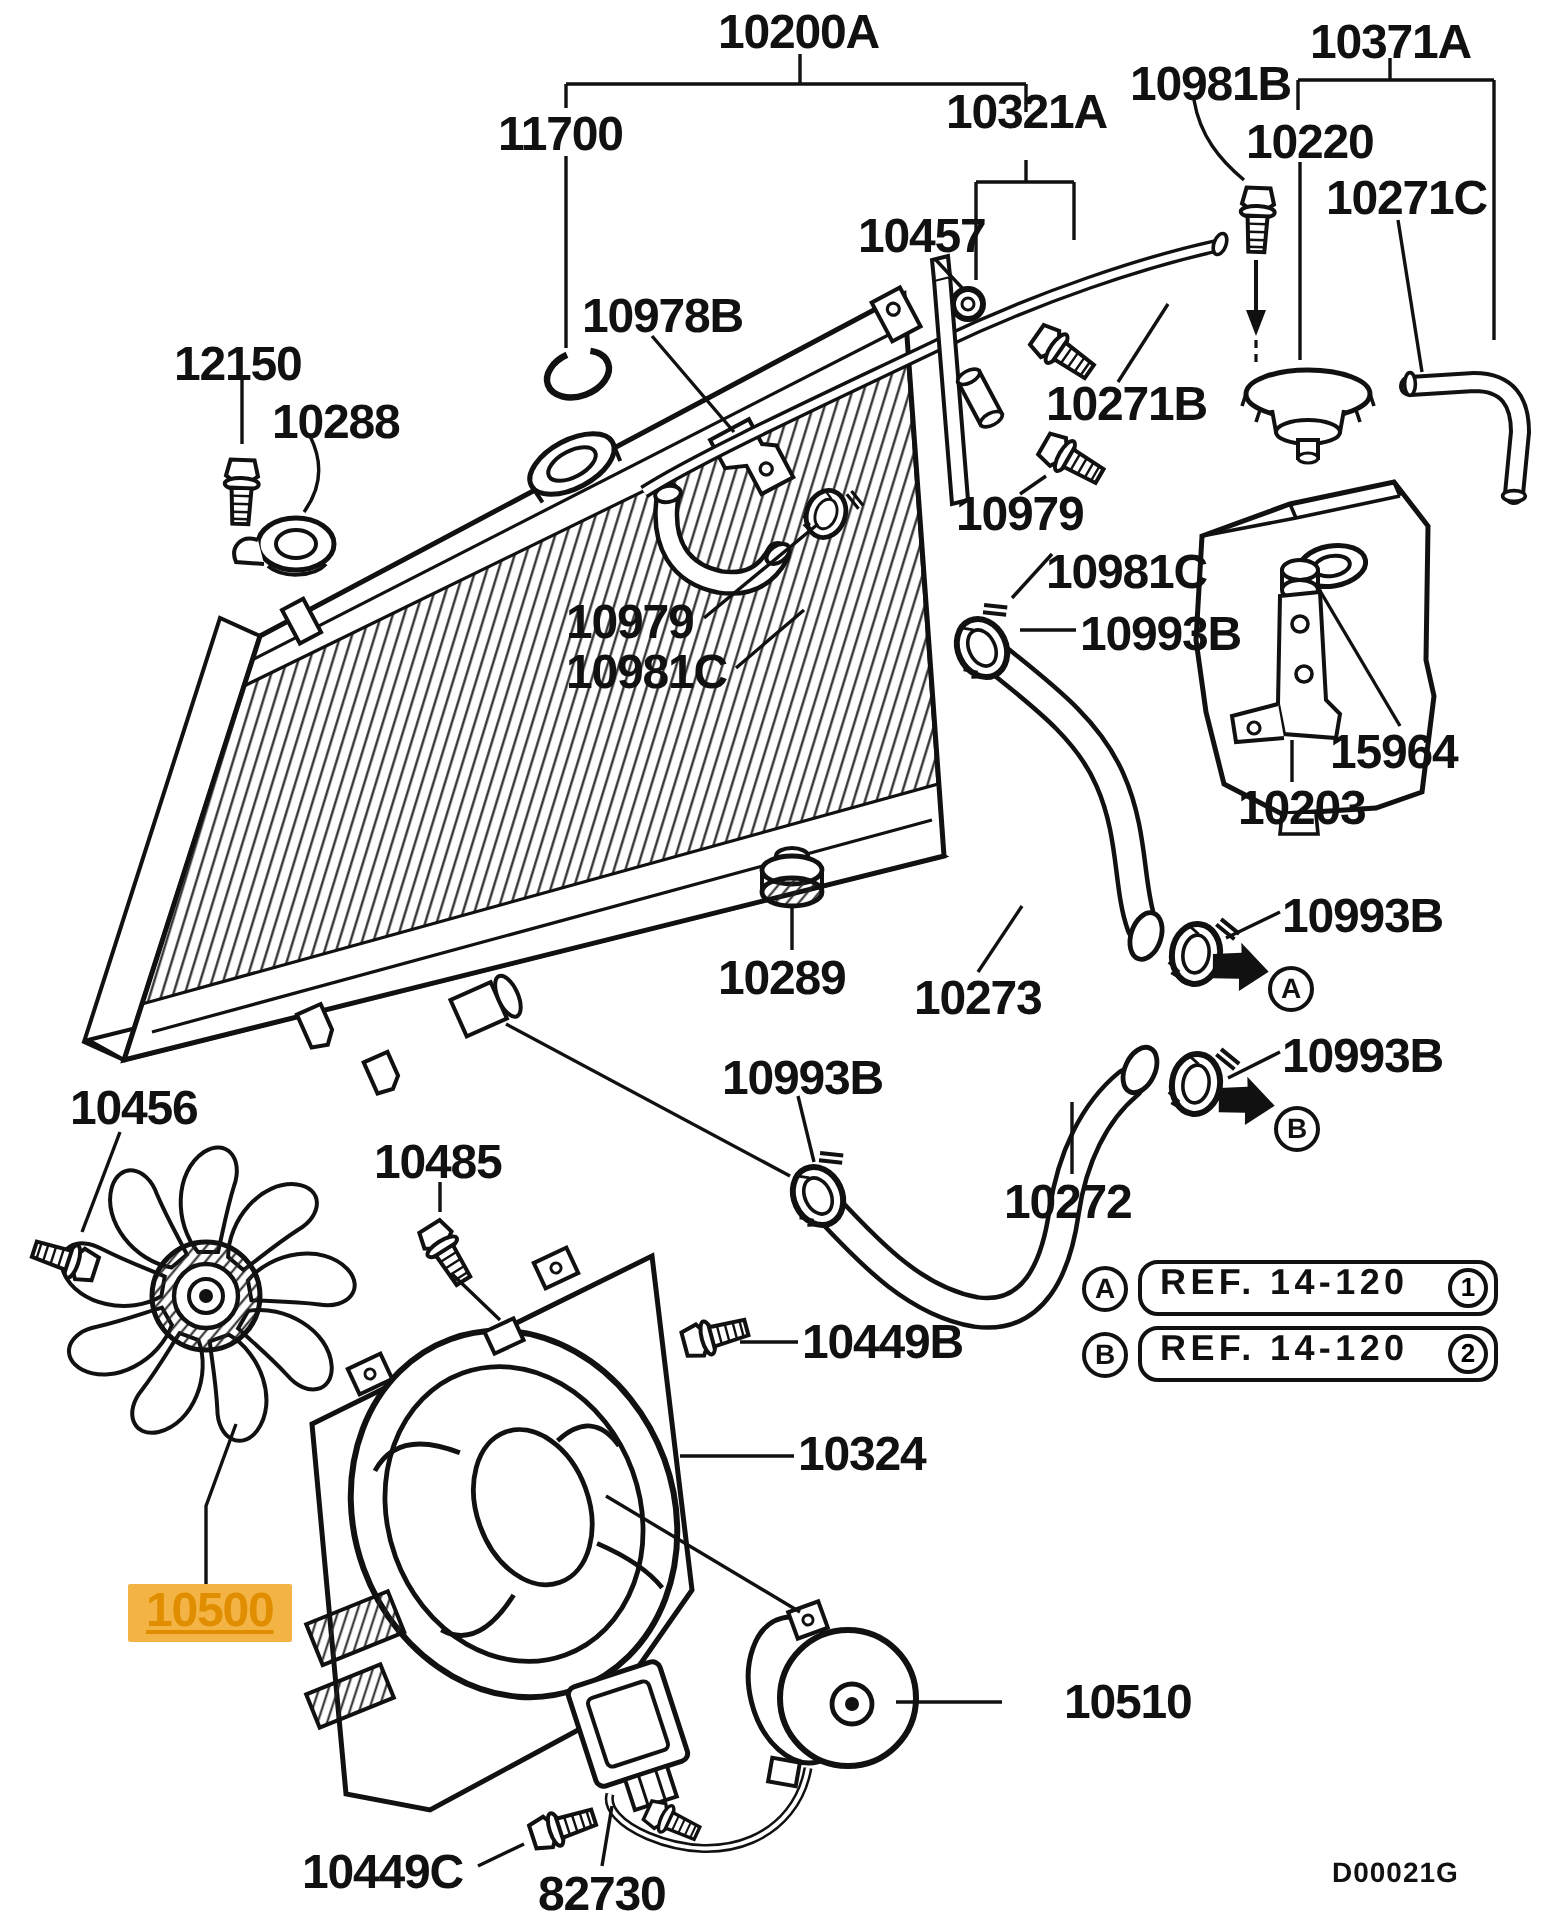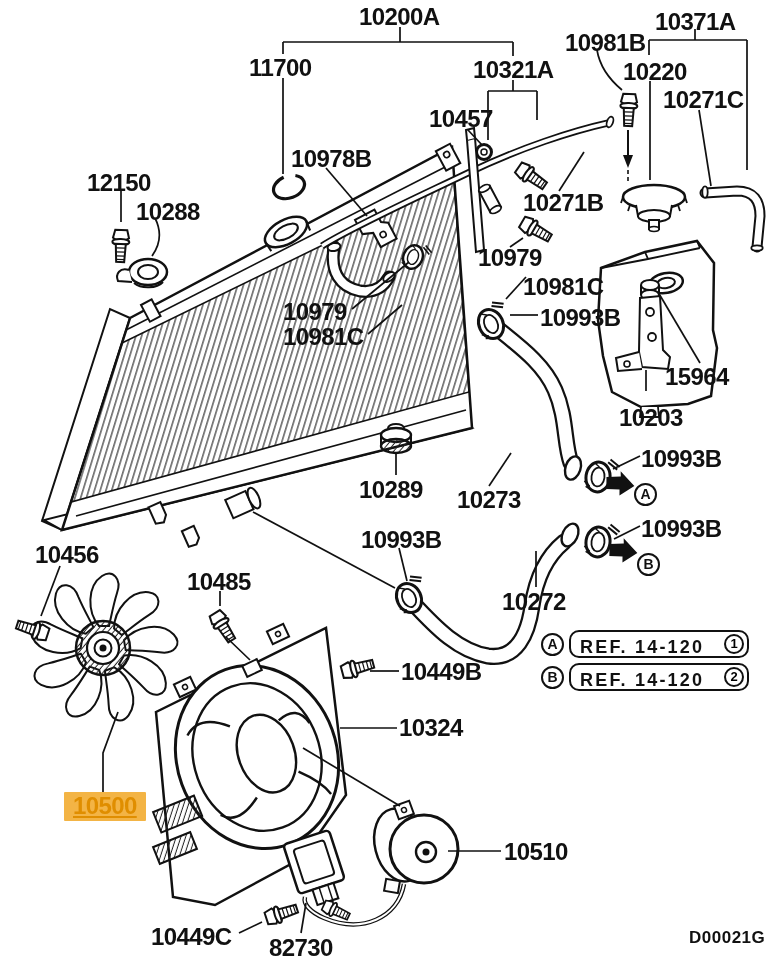--- a/index.html
+++ b/index.html
@@ -3,26 +3,26 @@
 <meta charset="utf-8">
 <style>
   html,body{margin:0;padding:0;background:#888;}
   .stage{position:relative;width:776px;height:960px;background:var(--paper,#ffffff);overflow:hidden;
          font-family:"Liberation Sans",sans-serif;}
   svg{position:absolute;left:0;top:0;}
   .lbl{position:absolute;font:bold 24px/1.05 "Liberation Sans",sans-serif;color:var(--line,#111);
        letter-spacing:-0.6px;white-space:nowrap;}
   .lbl.hl{background:var(--highlight-bg,#F5B94B);color:var(--highlight-text,#E08E00);
           padding:1px 9px 3px 9px;border-radius:1px;text-decoration:underline;}
-  .lbl.code{font-size:17px;letter-spacing:0.5px;margin-left:23px;}
+  .lbl.code{font-size:14px;letter-spacing:0.5px;}
   .marker{position:absolute;width:23px;height:23px;border:2.6px solid var(--line,#111);border-radius:50%;
           box-sizing:border-box;text-align:center;font:bold 14px/18px "Liberation Sans",sans-serif;
           color:var(--line,#111);background:#fff;}
   .legendbox{position:absolute;height:28px;border:2.6px solid var(--line,#111);border-radius:10px;
-             box-sizing:border-box;background:#fff;display:flex;align-items:flex-end;padding:0 26px 0 9px;}
+             box-sizing:border-box;background:#fff;display:flex;align-items:flex-start;padding:0 26px 0 9px;}
   .legendbox .reftext{font:bold 18px/1 "Liberation Sans",sans-serif;letter-spacing:2.2px;color:var(--line,#111);}
   .legendbox .num{position:absolute;right:3px;top:1.5px;width:20px;height:20px;border:2.2px solid var(--line,#111);
                   border-radius:50%;box-sizing:border-box;text-align:center;
                   font:bold 13px/16px "Liberation Sans",sans-serif;}
 </style>
 </head>
 <body>
 
 <div class="stage">
 
@@ -339,49 +339,49 @@
       <path d="M301,933 L306,903"></path>
       <path d="M303,748 L400,806"></path>
     </g>
 
     <path d="M0,3 L14,0 L13,-5 L29,7 L16,19 L15,13 L2,15 Z" transform="translate(607,474) rotate(10)" fill="#111"></path>
     <path d="M0,3 L14,0 L13,-5 L29,7 L16,19 L15,13 L2,15 Z" transform="translate(610,541) rotate(10)" fill="#111"></path>
   </svg>
 
   <div class="lbl" style="left:359px;top:4px">10200A</div>
   <div class="lbl" style="left:249px;top:55px">11700</div>
-  <div class="lbl" style="left:473px;top:57px">10321A</div>
+  <div class="lbl" style="left:473px;top:44px">10321A</div>
   <div class="lbl" style="left:565px;top:30px">10981B</div>
   <div class="lbl" style="left:623px;top:59px">10220</div>
   <div class="lbl" style="left:655px;top:9px">10371A</div>
   <div class="lbl" style="left:663px;top:87px">10271C</div>
   <div class="lbl" style="left:429px;top:106px">10457</div>
   <div class="lbl" style="left:291px;top:146px">10978B</div>
   <div class="lbl" style="left:87px;top:170px">12150</div>
   <div class="lbl" style="left:136px;top:199px">10288</div>
   <div class="lbl" style="left:523px;top:190px">10271B</div>
   <div class="lbl" style="left:478px;top:245px">10979</div>
   <div class="lbl" style="left:523px;top:274px">10981C</div>
   <div class="lbl" style="left:283px;top:299px">10979</div>
   <div class="lbl" style="left:283px;top:324px">10981C</div>
   <div class="lbl" style="left:540px;top:305px">10993B</div>
   <div class="lbl" style="left:665px;top:364px">15964</div>
-  <div class="lbl" style="left:619px;top:405px">10203</div>
+  <div class="lbl" style="left:619px;top:392px">10203</div>
   <div class="lbl" style="left:359px;top:477px">10289</div>
   <div class="lbl" style="left:457px;top:487px">10273</div>
   <div class="lbl" style="left:641px;top:446px">10993B</div>
   <div class="lbl" style="left:641px;top:516px">10993B</div>
   <div class="lbl" style="left:361px;top:527px">10993B</div>
   <div class="lbl" style="left:502px;top:589px">10272</div>
   <div class="lbl" style="left:35px;top:542px">10456</div>
   <div class="lbl" style="left:187px;top:569px">10485</div>
   <div class="lbl" style="left:401px;top:659px">10449B</div>
   <div class="lbl" style="left:399px;top:715px">10324</div>
   <div class="lbl hl" style="left:64px;top:792px">10500</div>
-  <div class="lbl" style="left:504px;top:839px">10510</div>
+  <div class="lbl" style="left:532px;top:839px">10510</div>
   <div class="lbl" style="left:151px;top:924px">10449C</div>
   <div class="lbl" style="left:269px;top:935px">82730</div>
 
   <div class="marker" style="left:634px;top:483px">A</div>
   <div class="marker" style="left:637px;top:553px">B</div>
 
   <div class="marker" style="left:541px;top:633px">A</div>
   <div class="legendbox" style="left:569px;top:630px;width:180px">
     <span class="reftext">REF. 14-120</span>
     <span class="num">1</span>

